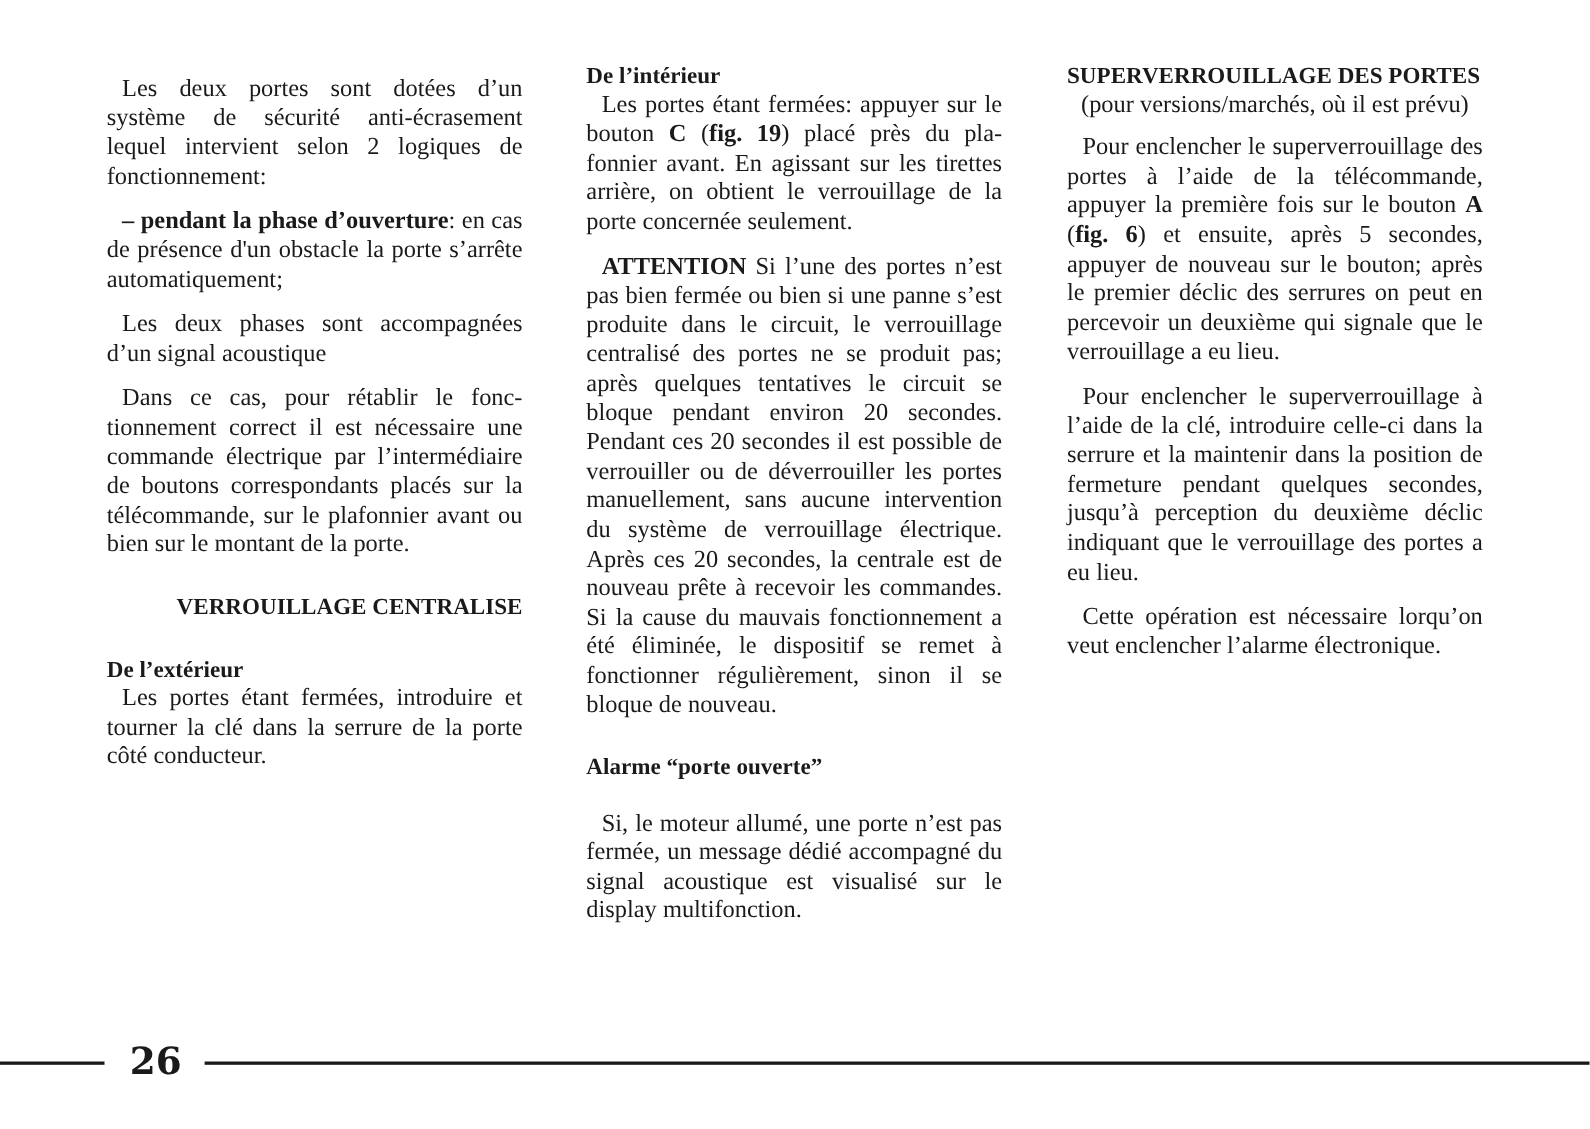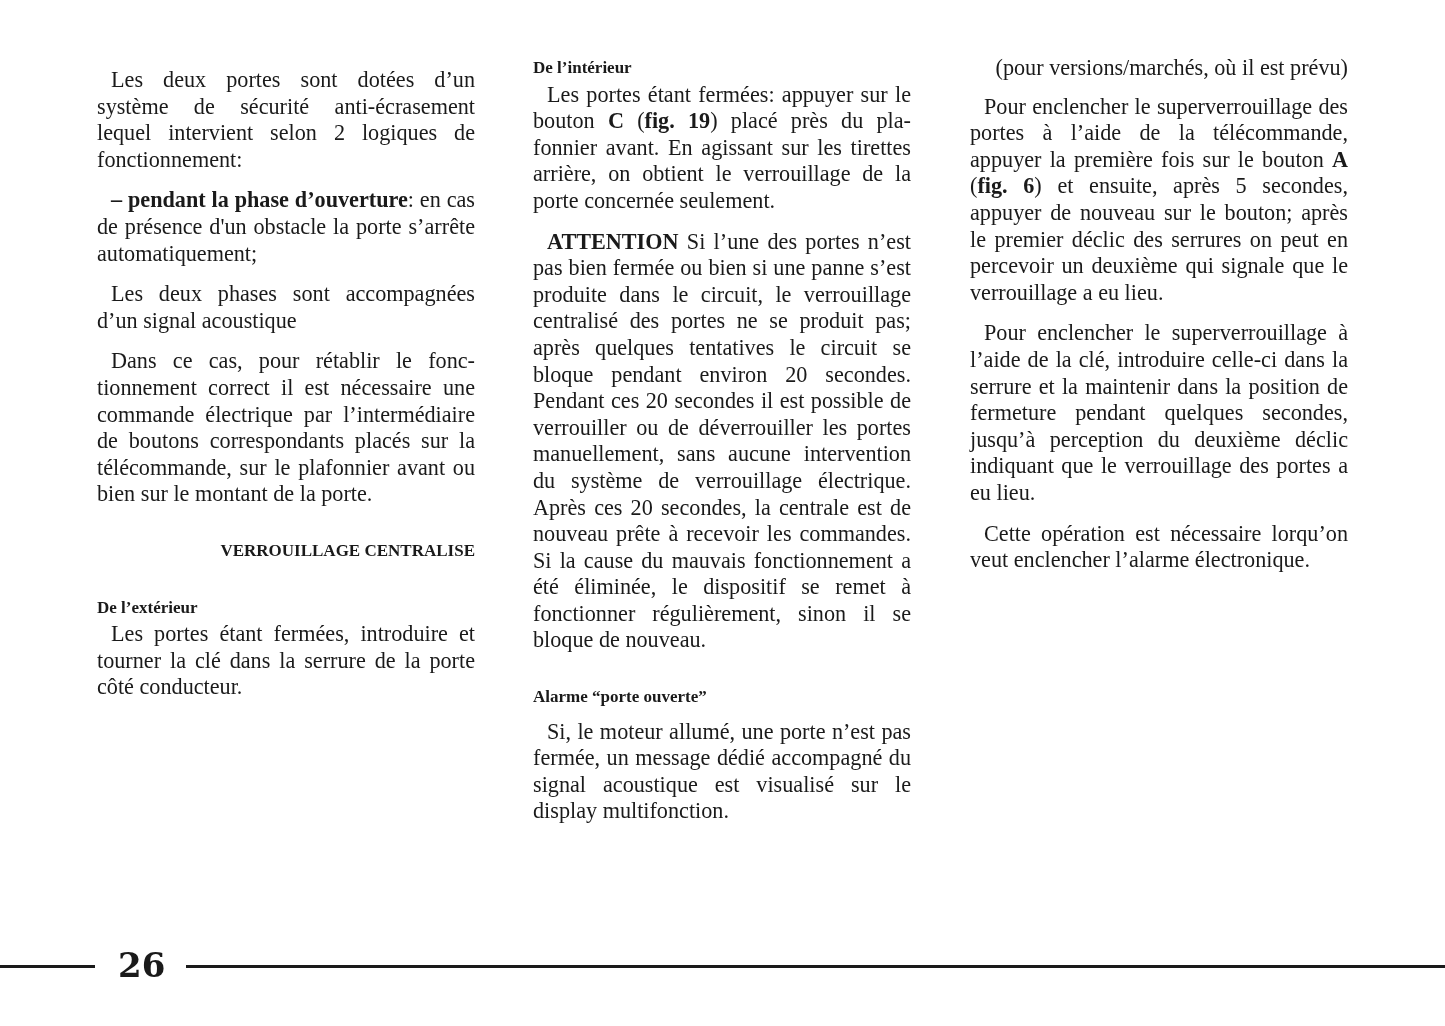--- a/index.html
+++ b/index.html
@@ -9,26 +9,26 @@
       color: #1a1a1a;
     }
     .col {
       position: absolute; top: 55px; width: 378px;
       font-size: 22.2px; line-height: 26.6px;
     }
     #col1 { left: 97px; margin-top: 12px; }
     #col2 { left: 533px; }
     #col3 { left: 970px; }
     p { margin: 0 0 14px 0; text-align: justify; text-indent: 14px; hyphens: manual; }
-    h2, h3 { margin: 0; font-weight: bold; font-size: 17px; line-height: 26.6px; }
+    h2, h3 { margin: 0; font-weight: bold; font-size: 21px; line-height: 26.6px; }
     h2.section { margin-top: 30px; margin-bottom: 30px; text-align: right; }
     h3.sub { margin-bottom: 0; }
-    h3.sub-spaced { margin-top: 30px; margin-bottom: 8px; }
+    h3.sub-spaced { margin-top: 30px; margin-bottom: 24px; }
     .b { font-weight: bold; }
-    .subtitle { margin: 0 0 12px 0; text-indent: 0; text-align: right; }
+    .subtitle { margin: 0 0 12px 0; text-indent: 0; text-align: center; }
     .footer {
       position: absolute; top: 945px; left: 0; width: 1445px; height: 40px;
     }
     .rule { position: absolute; top: 20px; height: 3px; background: #1a1a1a; }
     .rule-left { left: 0; width: 95px; }
     .rule-right { left: 186px; width: 1259px; }
     .page-num {
       position: absolute; left: 118px; top: 0; font-size: 34px; font-weight: bold;
       line-height: 40px; font-family: "DejaVu Serif", "Liberation Serif", serif;
     }
@@ -48,20 +48,21 @@
 
 <div id="col2" class="col">
   <h3 class="sub">De l’intérieur</h3>
   <p><span>Les portes étant fermées: appuyer sur le bouton </span><span class="b">C</span><span> (</span><span class="b">fig. 19</span><span>) placé près du pla­fonnier avant. En agissant sur les ti­rettes arrière, on obtient le verrouillage de la porte concernée seulement.</span></p>
   <p><span class="b">ATTENTION</span><span> Si l’une des portes n’est pas bien fermée ou bien si une panne s’est produite dans le circuit, le verrouillage centralisé des portes ne se produit pas; après quelques tentatives le circuit se bloque pendant environ 20 secondes. Pendant ces 20 secondes il est possible de verrouiller ou de dé­verrouiller les portes manuellement, sans aucune intervention du système de verrouillage électrique. Après ces 20 secondes, la centrale est de nou­veau prête à recevoir les commandes. Si la cause du mauvais fonctionne­ment a été éliminée, le dispositif se re­met à fonctionner régulièrement, si­non il se bloque de nouveau.</span></p>
   <h3 class="sub-spaced">Alarme “porte ouverte”</h3>
   <p>Si, le moteur allumé, une porte n’est pas fermée, un message dédié accom­pagné du signal acoustique est visua­lisé sur le display multifonction.</p>
 </div>
 
 <div id="col3" class="col">
+  <h2>SUPERVERROUILLAGE DES PORTES</h2>
   <p class="subtitle">(pour versions/marchés, où il est prévu)</p>
   <p><span>Pour enclencher le superverrouillage des portes à l’aide de la télécom­mande, appuyer la première fois sur le bouton </span><span class="b">A</span><span> (</span><span class="b">fig. 6</span><span>) et ensuite, après 5 secondes, appuyer de nouveau sur le bouton; après le premier déclic des serrures on peut en percevoir un deuxième qui signale que le ver­rouillage a eu lieu.</span></p>
   <p>Pour enclencher le superverrouillage à l’aide de la clé, introduire celle-ci dans la serrure et la maintenir dans la position de fermeture pendant quelques secondes, jusqu’à perception du deuxième déclic indiquant que le verrouillage des portes a eu lieu.</p>
   <p>Cette opération est nécessaire lor­qu’on veut enclencher l’alarme élec­tronique.</p>
 </div>
 
 <div class="footer">
   <div class="rule rule-left"></div>
   <div class="page-num">26</div>
   <div class="rule rule-right"></div>

